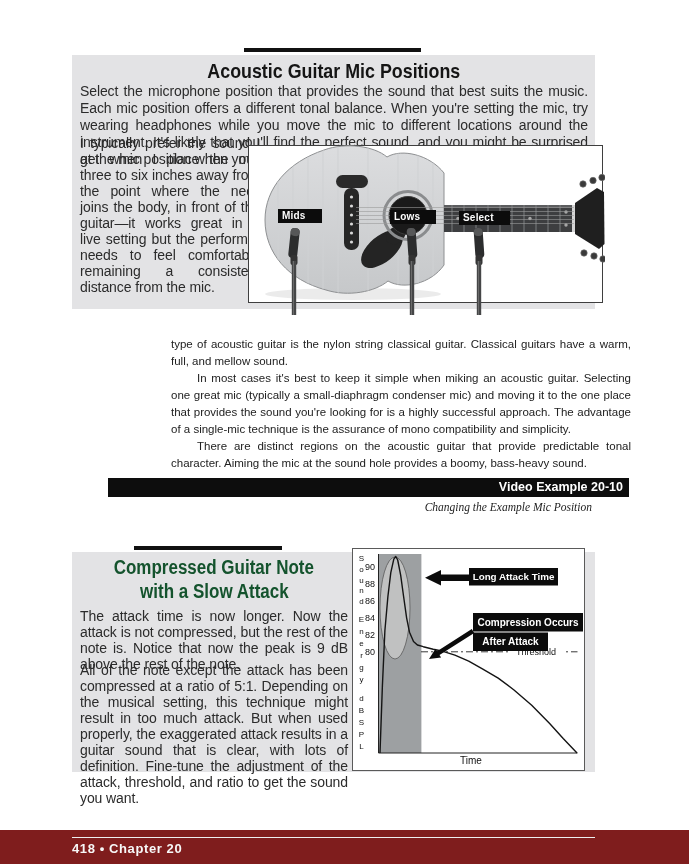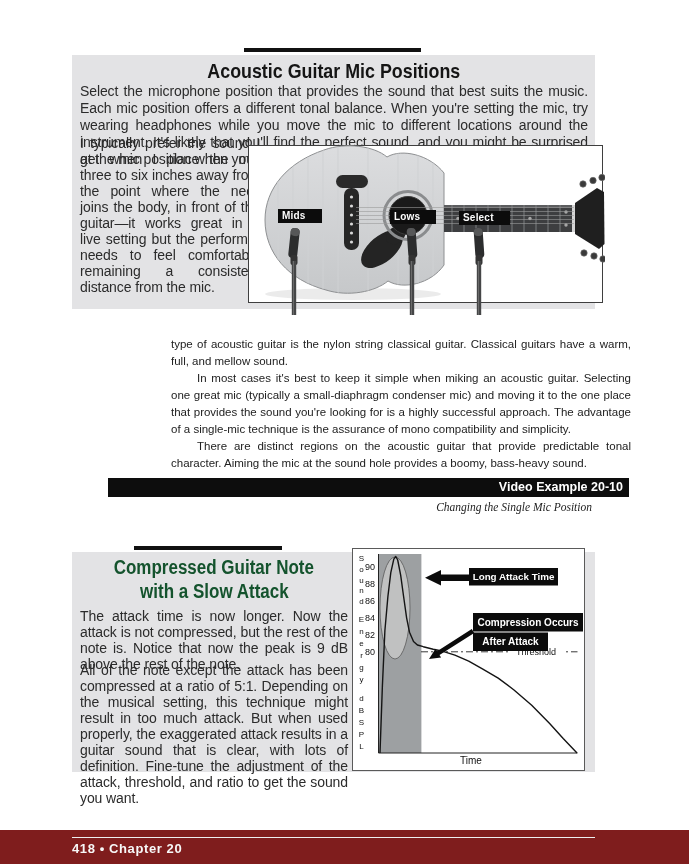--- a/index.html
+++ b/index.html
@@ -165,21 +165,21 @@
 
   <div class="abs serifbody" style="left:133px; top:336px; width:460px;">
     <p>type of acoustic guitar is the nylon string classical guitar. Classical guitars have a warm, full, and mellow sound.</p>
     <p class="ind">In most cases it's best to keep it simple when miking an acoustic guitar. Selecting one great mic (typically a small-diaphragm condenser mic) and moving it to the one place that provides the sound you're looking for is a highly successful approach. The advantage of a single-mic technique is the assurance of mono compatibility and simplicity.</p>
     <p class="ind">There are distinct regions on the acoustic guitar that provide predictable tonal character. Aiming the mic at the sound hole provides a boomy, bass-heavy sound.</p>
   </div>
 
   <div class="abs videobar" style="left:72px; top:478px; width:521px; height:19px;margin-left:36px;">
     <span>Video Example 20-10</span>
   </div>
-  <div class="abs caption" style="left:72px; top:501px; width:520px;">Changing the Single Mic Position</div>
+  <div class="abs caption" style="left:72px; top:501px; width:520px;">Changing the Example Mic Position</div>
 
   <div class="abs rule" style="left:134px; top:546px; width:148px;"></div>
 
   <section class="abs graybox" style="left:72px; top:552px; width:523px; height:220px;">
     <h2 class="abs h2" style="left:8px; top:3px; width:268px; margin:0;">
       <span class="squeeze">Compressed Guitar Note</span><br>
       <span class="squeeze">with a Slow Attack</span>
     </h2>
     <p class="abs sans" style="left:8px; top:56px; width:268px; margin:0;">The attack time is now longer. Now the attack is not compressed, but the rest of the note is. Notice that now the peak is 9 dB above the rest of the note.</p>
     <p class="abs sans" style="left:8px; top:110px; width:268px; margin:0;">All of the note except the attack has been compressed at a ratio of 5:1. Depending on the musical setting, this technique might result in too much attack. But when used properly, the exaggerated attack results in a guitar sound that is clear, with lots of definition. Fine-tune the adjustment of the attack, threshold, and ratio to get the sound you want.</p>

